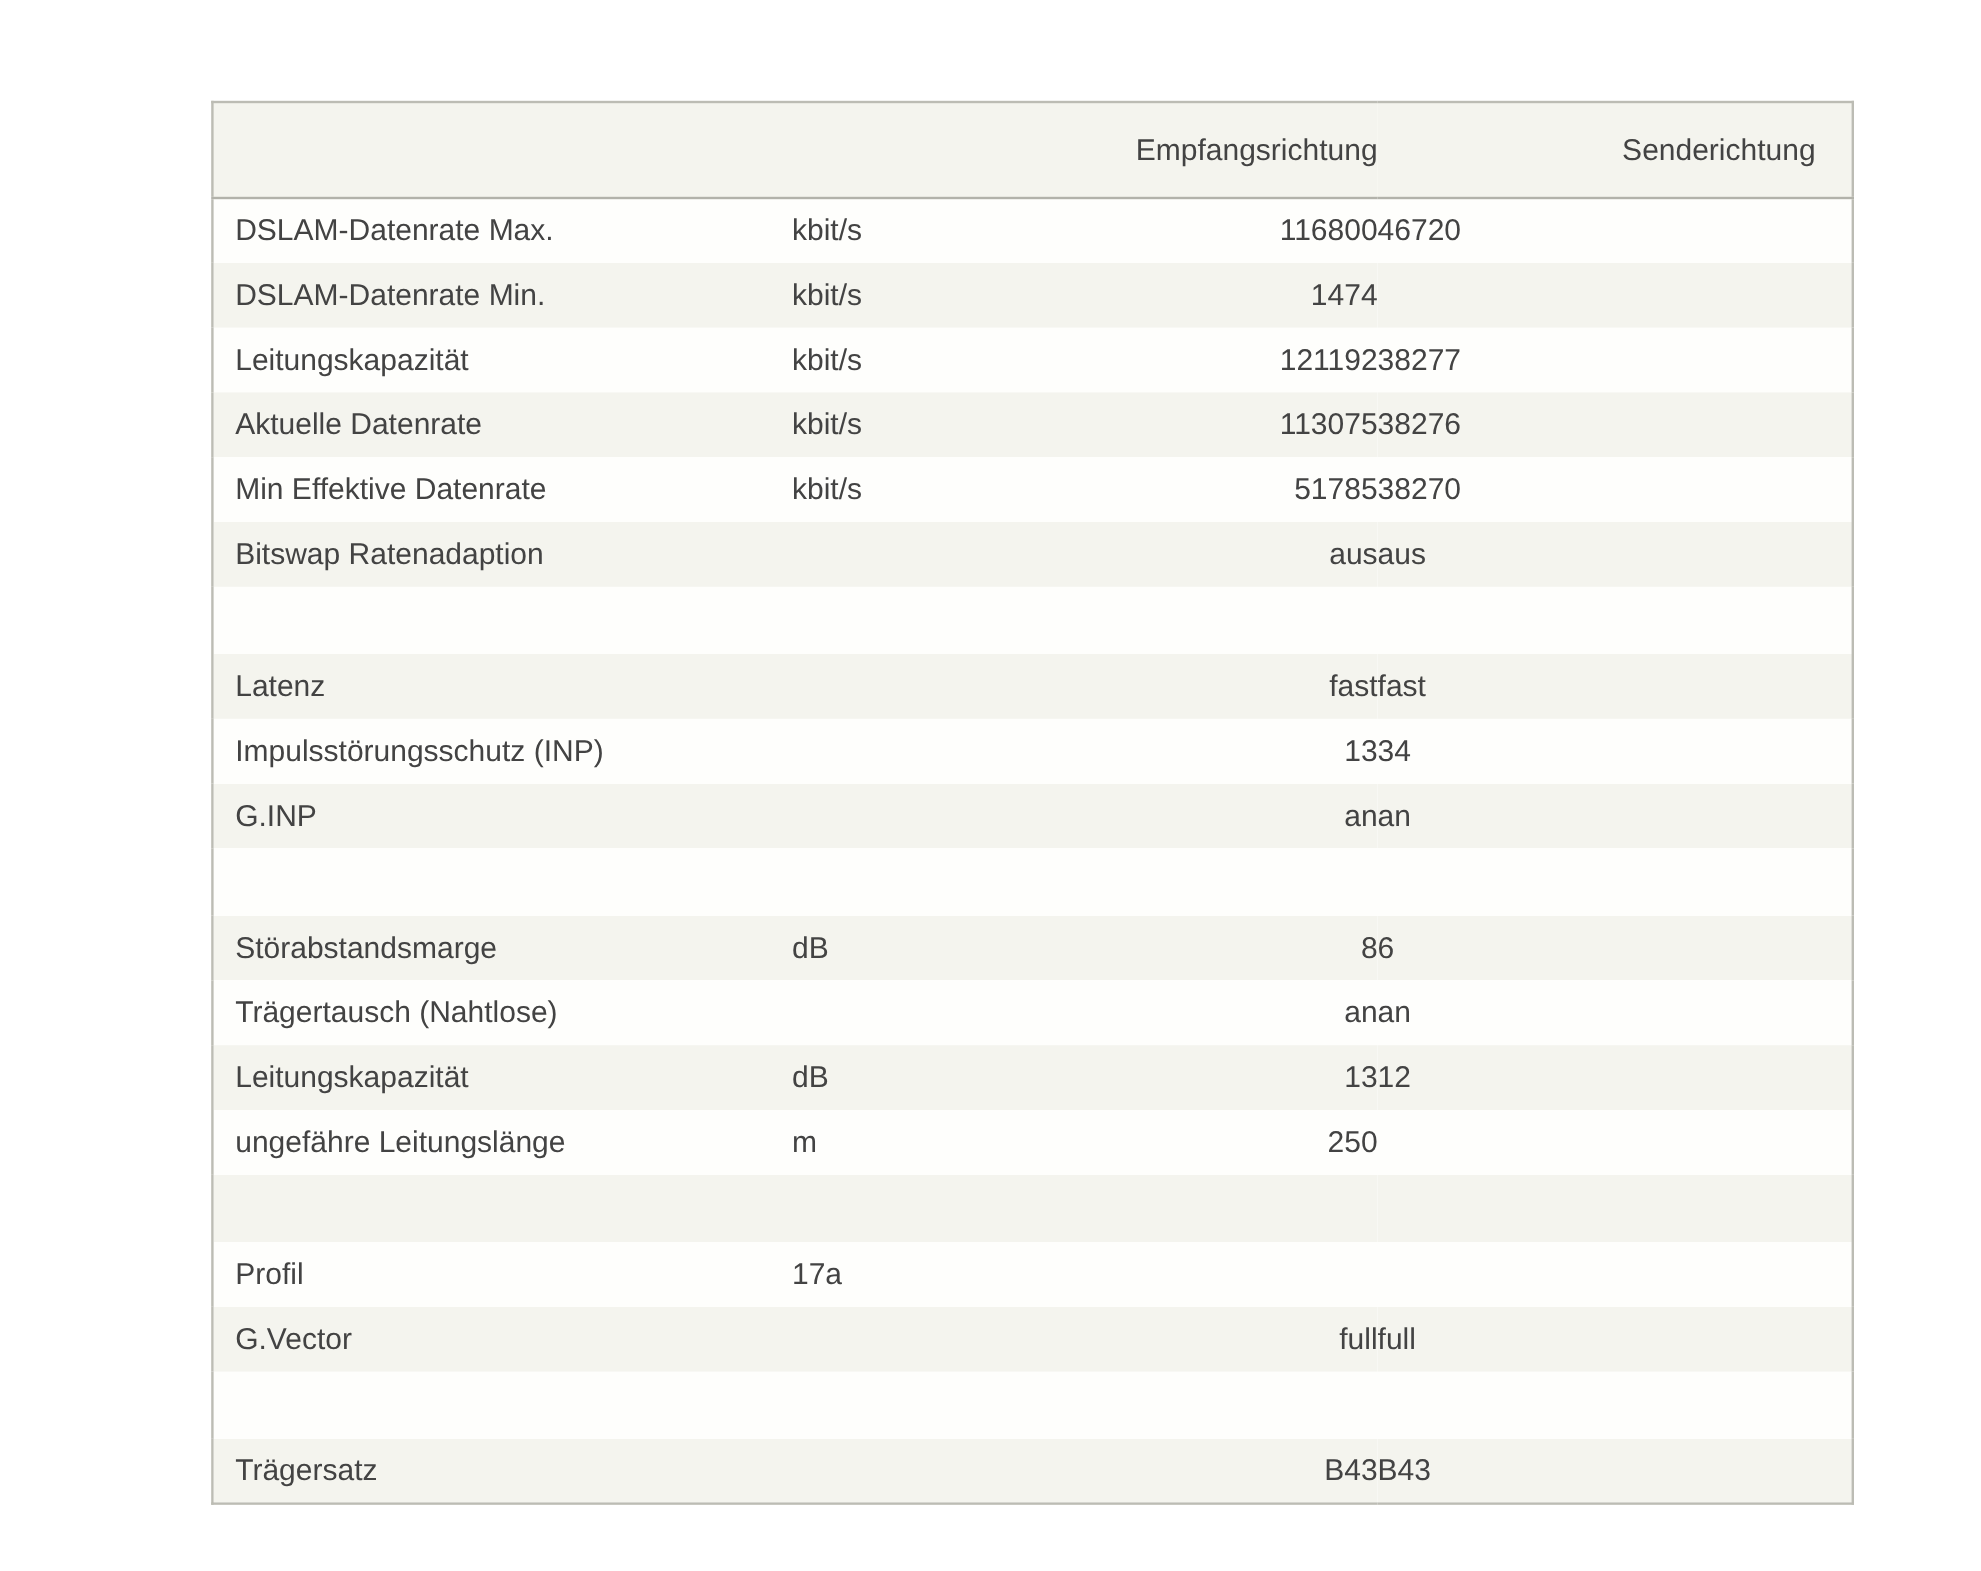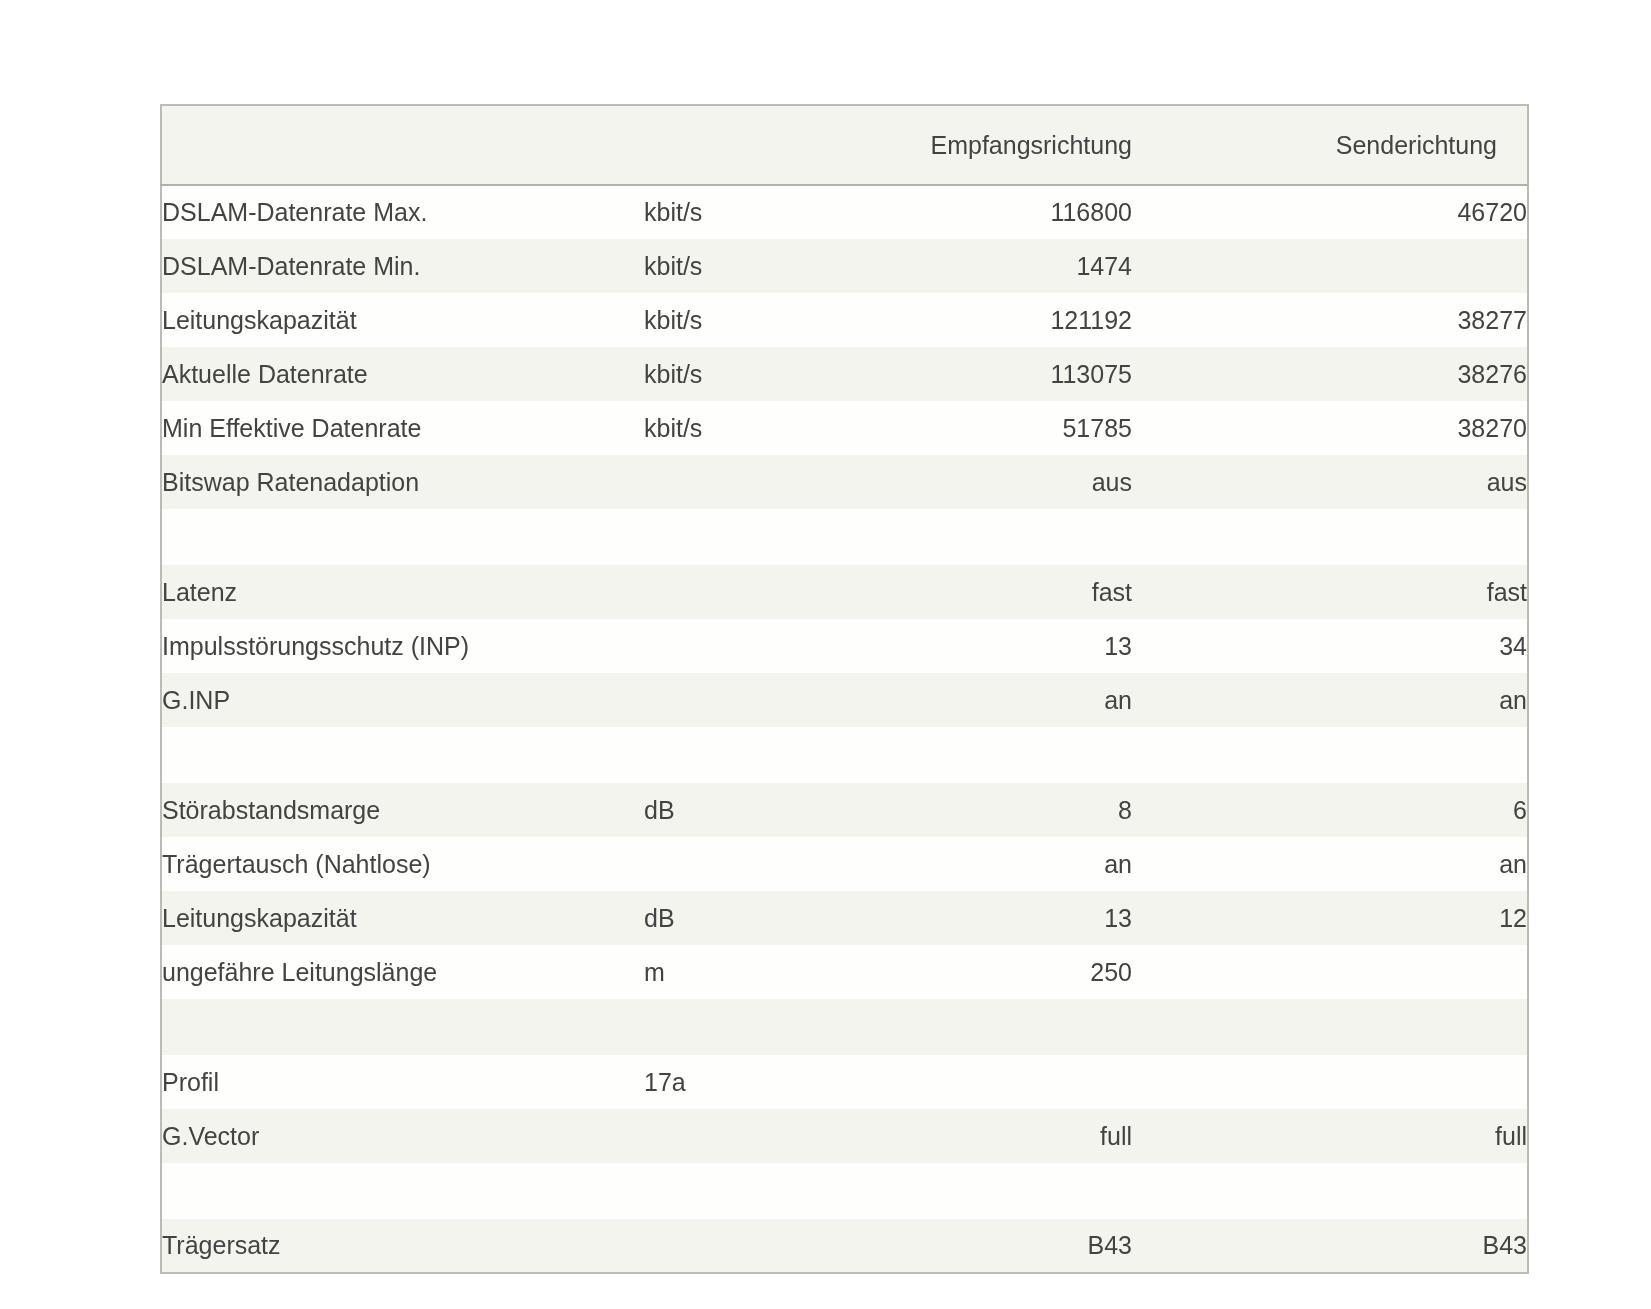--- a/index.html
+++ b/index.html
@@ -10,24 +10,23 @@
   }
   .page {
     position: relative;
     width: 1651px;
     height: 1309px;
     background: #ffffff;
     overflow: hidden;
   }
   .table-wrap {
     position: absolute;
-    left: 160px;
+    left: 176px;
     top: 84px;
     width: 1367px;
-    margin-top: 20px;
   }
   table.dsl-table {
     border-collapse: collapse;
     table-layout: fixed;
     width: 1367px;
     background: #fefefc;
     border: 2px solid #bcbcb4;
     color: #434343;
     font-size: 25px;
   }
@@ -50,24 +49,24 @@
   tbody tr { height: 54px; }
   tbody tr.spacer { height: 56px; }
   tbody tr:nth-child(even) { background: #f4f4ee; }
 
   tbody td {
     padding: 0;
     vertical-align: middle;
     white-space: nowrap;
     overflow: hidden;
   }
-  td.cell-label { text-align: left;  }
+  td.cell-label { text-align: left;  padding-left: 18px; }
   td.cell-unit  { text-align: left; }
   td.cell-rx    { text-align: right; }
-  td.cell-tx    { text-align: right; }
+  td.cell-tx    { text-align: left; }
 </style>
 </head>
 <body>
 
 <div class="page">
   <div class="table-wrap">
     <table class="dsl-table">
       <colgroup>
         <col class="c-label">
           <col class="c-unit">

